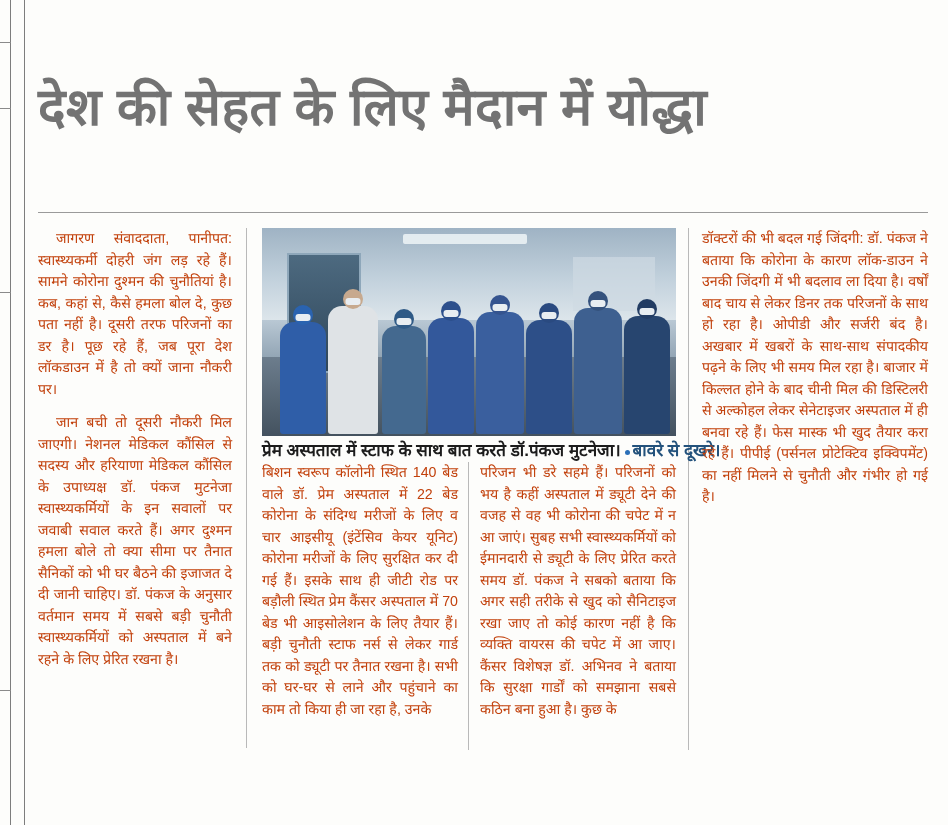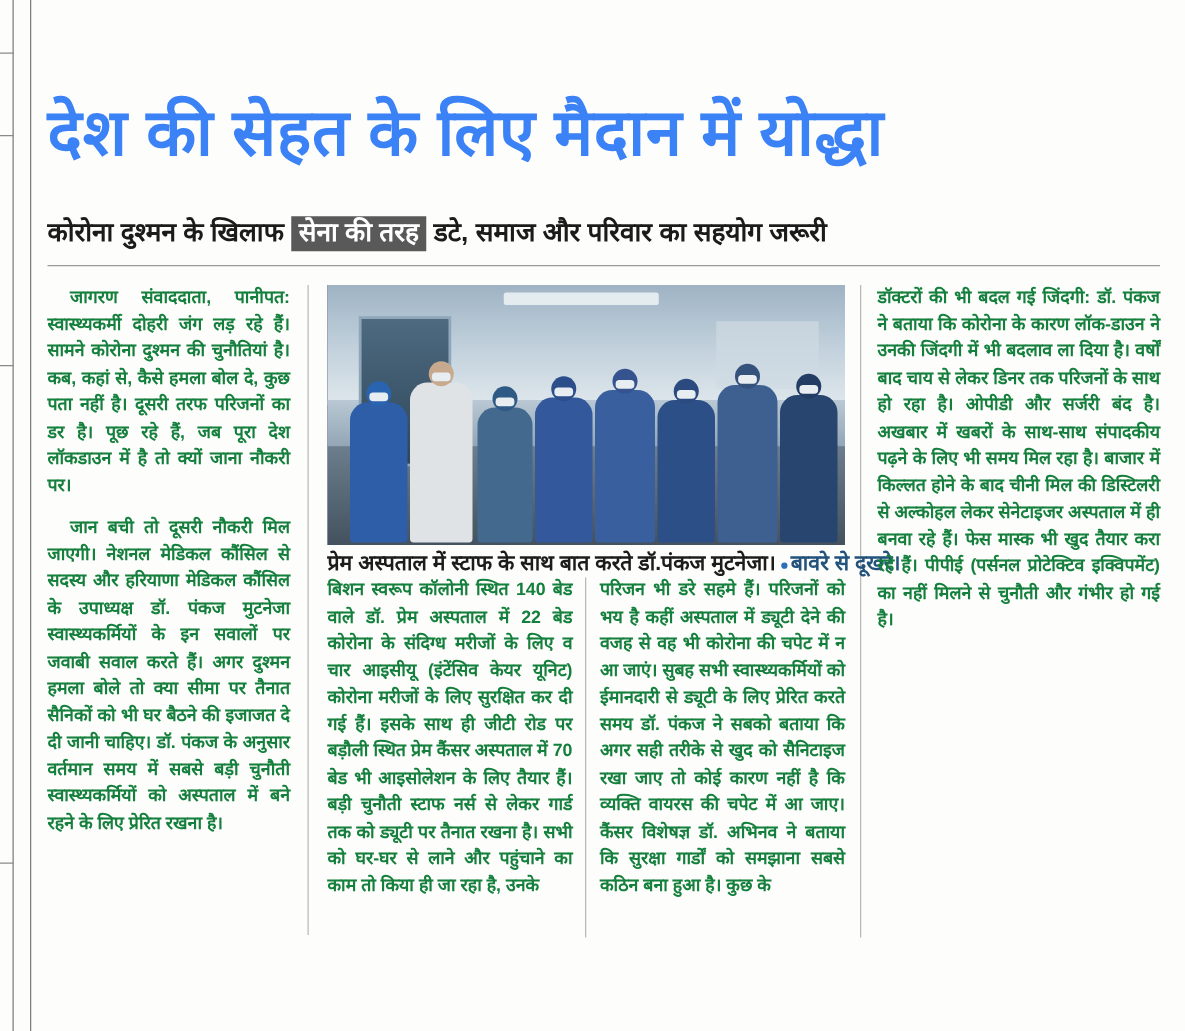--- a/index.html
+++ b/index.html
@@ -43,21 +43,21 @@
   .headline {
     position: absolute;
     left: 4px;
     top: 78px;
     width: 890px;
     font-family: "Liberation Sans", sans-serif;
     font-weight: bold;
     font-size: 52px;
     line-height: 58px;
     letter-spacing: 0.5px;
-    color: #3b82f6;
+    color: #737373;
     white-space: nowrap;
   }
 
   .subhead-wrap {
     position: absolute;
     left: 4px;
     top: 172px;
     width: 890px;
     height: 30px;
     font-family: "Liberation Sans", sans-serif;
@@ -82,23 +82,23 @@
     background: #9a9a9a;
   }
 
   
   .col {
     position: absolute;
     top: 228px;
     font-family: "Liberation Sans", sans-serif;
     font-size: 14.2px;
     line-height: 21.5px;
-    color: #15803d;
+    color: #c2410c;
     text-align: justify;
-    font-weight: bold;
+    font-weight: normal;
   }
   .col p { margin: 0 0 0 0; }
   .col p + p { margin-top: 12px; }
   .indent { text-indent: 18px; }
 
   #col-left   { left: 4px;   width: 194px; }
   #col-mid1   { left: 228px; top: 462px; width: 196px; }
   #col-mid2   { left: 446px; top: 462px; width: 196px; }
   #col-right  { left: 668px; width: 226px; }
 
@@ -201,21 +201,20 @@
   <div class="rule-v inner"></div>
   <div class="tick" style="top:42px;"></div>
   <div class="tick" style="top:108px;"></div>
   <div class="tick" style="top:292px;"></div>
   <div class="tick" style="top:690px;"></div>
 
   <div class="content">
 
     <div class="headline">देश की सेहत के लिए मैदान में योद्धा</div>
 
-    <div class="subhead-wrap"><span>कोरोना दुश्मन के खिलाफ </span><span class="hl">सेना की तरह</span><span> डटे, समाज और परिवार का सहयोग जरूरी</span></div>
 
     <div class="sub-rule"></div>
 
     <div class="col-rule" style="left:212px; top:228px; height:520px;"></div>
     <div class="col-rule" style="left:434px; top:462px; height:288px;"></div>
     <div class="col-rule" style="left:654px; top:228px; height:522px;"></div>
 
     <div class="col" id="col-left">
       <p class="indent"><span>जागरण संवाददाता,  पानीपत:</span> <span>स्वास्थ्यकर्मी दोहरी जंग लड़ रहे हैं। सामने कोरोना दुश्मन की चुनौतियां है। कब, कहां से, कैसे हमला बोल दे, कुछ पता नहीं है। दूसरी तरफ परिजनों का डर है। पूछ रहे हैं, जब पूरा देश लॉकडाउन में है तो क्यों जाना नौकरी पर।</span></p>
       <p class="indent">जान बची तो दूसरी नौकरी मिल जाएगी। नेशनल मेडिकल कौंसिल से सदस्य और हरियाणा मेडिकल कौंसिल के उपाध्यक्ष डॉ. पंकज मुटनेजा स्वास्थ्यकर्मियों के इन सवालों पर जवाबी सवाल करते हैं। अगर दुश्मन हमला बोले तो क्या सीमा पर तैनात सैनिकों को भी घर बैठने की इजाजत दे दी जानी चाहिए। डॉ. पंकज के अनुसार वर्तमान समय में सबसे बड़ी चुनौती स्वास्थ्यकर्मियों को अस्पताल में बने रहने के लिए प्रेरित रखना है।</p>

